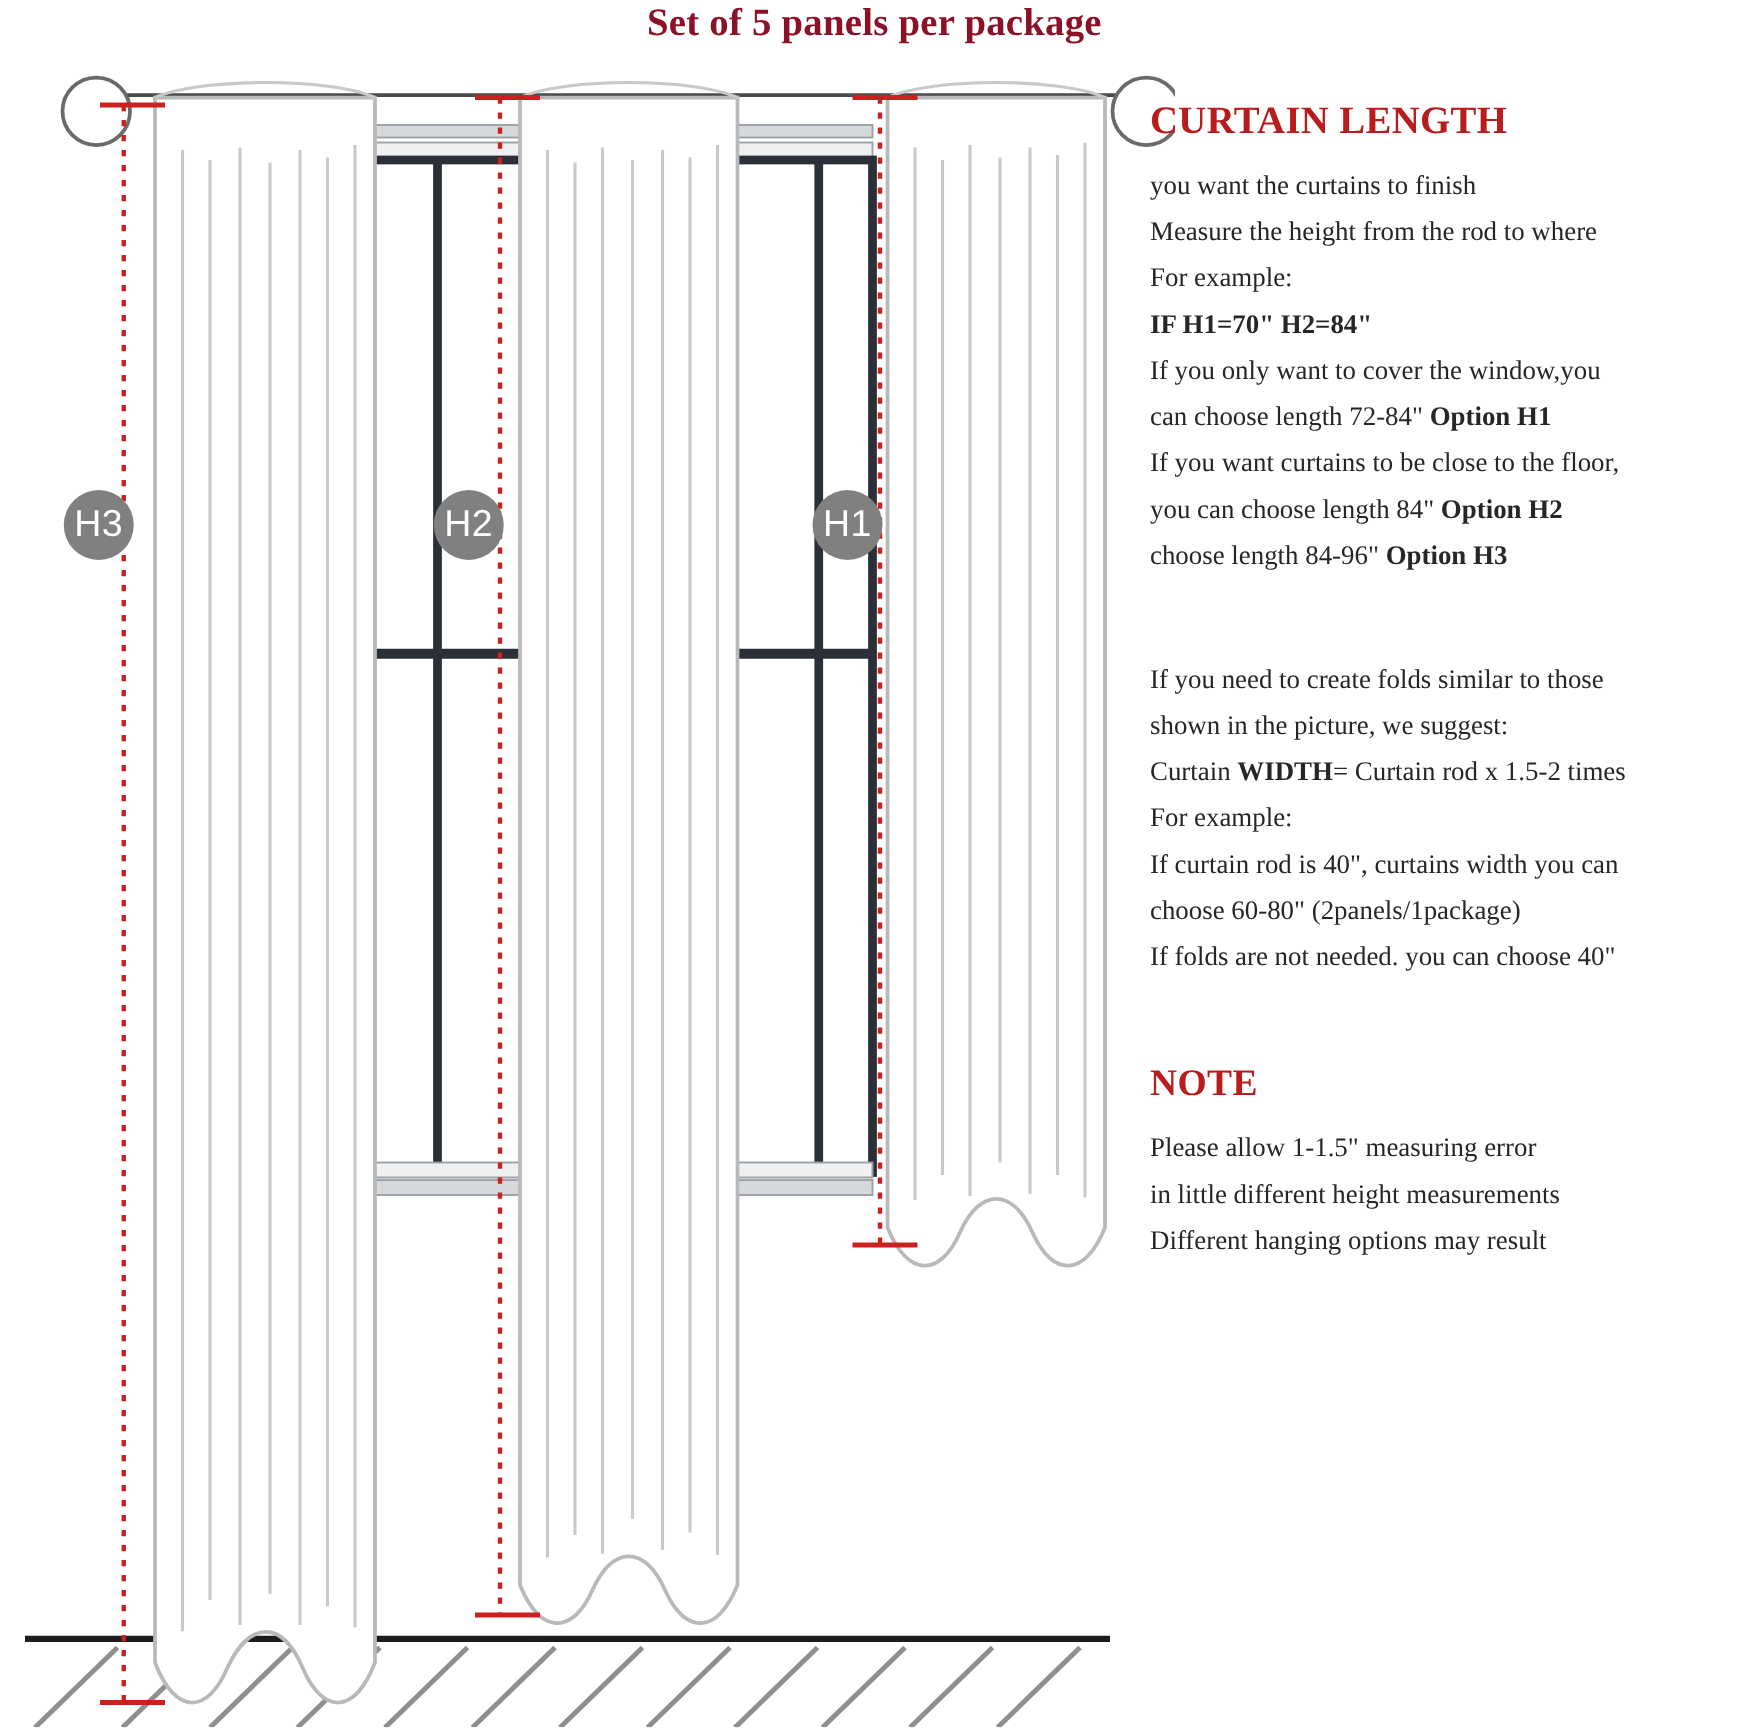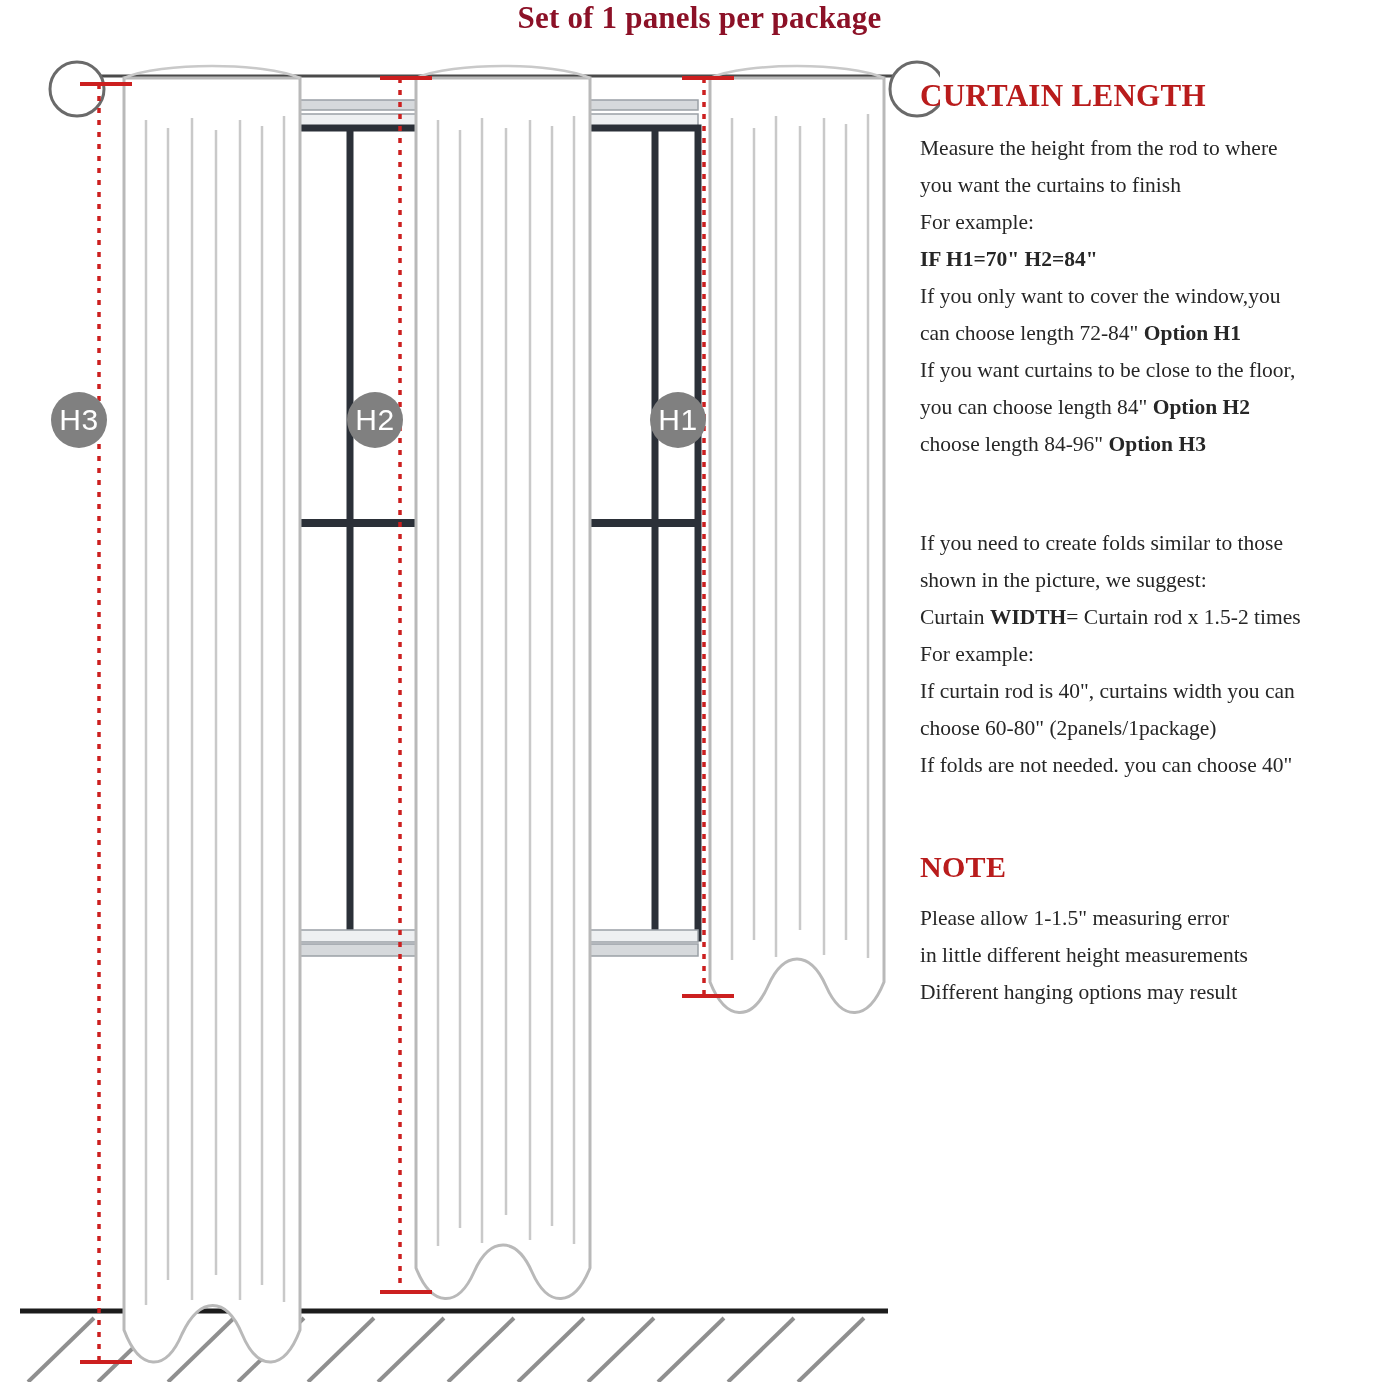--- a/index.html
+++ b/index.html
@@ -88,21 +88,21 @@
   }
   #m-h3 { left: 51px; top: 392px; }
   #m-h2 { left: 347px; top: 392px; }
   #m-h1 { left: 650px; top: 392px; }
 </style>
 </head>
 <body>
 
 <div id="page">
 
-  <div class="title">Set of 1 panels per package</div>
+  <div class="title">Set of 5 panels per package</div>
 
   <div class="illu">
     <svg width="920" height="1382" viewBox="0 0 920 1382">
 
       <g>
         <line x1="70" y1="76" x2="890" y2="76" stroke="#4a4a4a" stroke-width="3"></line>
         <circle cx="57" cy="89" r="27" fill="#ffffff" stroke="#6a6a6a" stroke-width="3"></circle>
         <circle cx="897" cy="89" r="27" fill="#ffffff" stroke="#6a6a6a" stroke-width="3"></circle>
       </g>
 
@@ -213,22 +213,22 @@
 
     <div class="marker" id="m-h3">H3</div>
     <div class="marker" id="m-h2">H2</div>
     <div class="marker" id="m-h1">H1</div>
   </div>
 
   <div class="right-col">
 
     <div>
       <div class="sec-head">CURTAIN LENGTH</div>
+      <div class="body-line">you want the curtains to finish</div>
       <div class="body-line">Measure the height from the rod to where</div>
-      <div class="body-line">you want the curtains to finish</div>
       <div class="body-line">For example:</div>
       <div class="body-line"><b>IF H1=70"  H2=84"</b></div>
       <div class="body-line">If you only want to cover the window,you</div>
       <div class="body-line"><span>can choose length 72-84" </span><b>Option H1</b></div>
       <div class="body-line">If you want curtains to be close to the floor,</div>
       <div class="body-line"><span>you can choose length 84" </span><b>Option H2</b></div>
       <div class="body-line"><span>choose length 84-96" </span><b>Option H3</b></div>
     </div>
 
     <div class="block-gap"></div>

